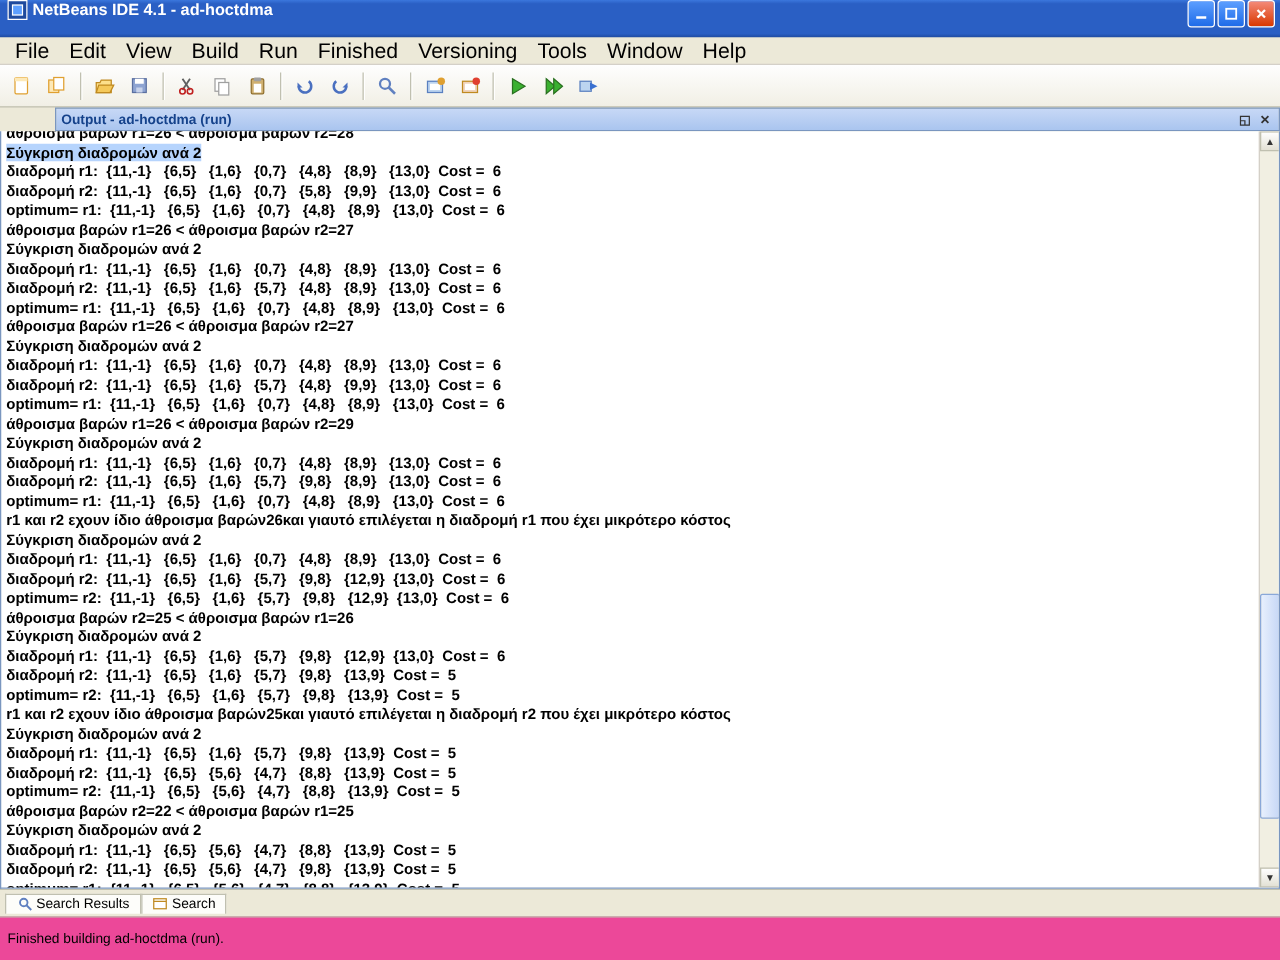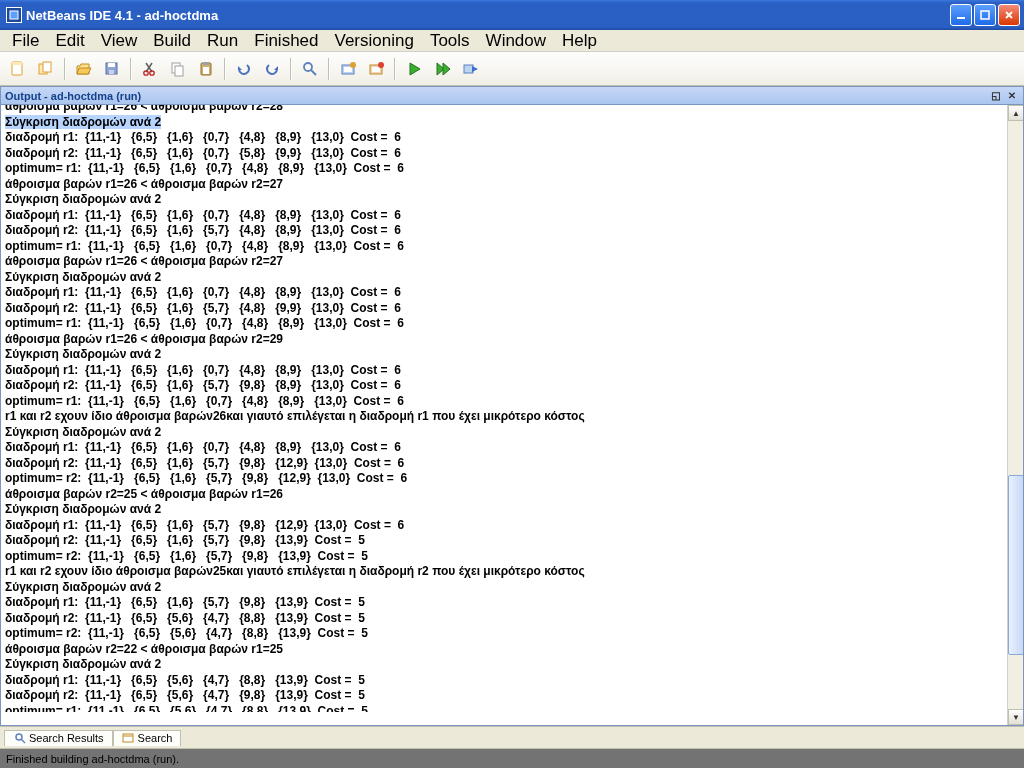--- a/index.html
+++ b/index.html
@@ -1,41 +1,41 @@
 <!DOCTYPE html>
 <html><head>
 <meta charset="utf-8">
 <style>
 * { margin:0; padding:0; box-sizing:border-box; font-family:Tahoma,sans-serif; }
 body { width:1024px; height:768px; background:#ece9d8; overflow:hidden; display:flex; flex-direction:column; }
-.titlebar { height:30px; background:linear-gradient(to bottom,#3b77dd 0%,#2a5fc4 10%,#2a5fc4 90%,#1e4a9e 100%); display:flex; align-items:center; color:#fff; font-size:13px; font-weight:bold; padding-left:6px; }
+.titlebar { height:30px; background:linear-gradient(to bottom,#3b77dd 0%,#2a5fc4 10%,#2a5fc4 90%,#1e4a9e 100%); display:flex; align-items:flex-start; color:#fff; font-size:13px; font-weight:bold; padding-left:6px; }
 .titlebar .appicon { width:16px; height:16px; background:#1e4a9e; border:1px solid #fff; margin-right:4px; display:flex; align-items:center; justify-content:center; font-size:10px; }
 .titlebar .title { flex:1; }
 .winbtns { display:flex; gap:2px; padding-right:4px; }
 .winbtn { width:22px; height:22px; border-radius:3px; display:flex; align-items:center; justify-content:center; font-size:11px; font-weight:bold; color:#fff; border:1px solid #fff; }
 .winbtn.min,.winbtn.max { background:linear-gradient(to bottom,#5d9fff,#1e6be8); }
 .winbtn.close { background:linear-gradient(to bottom,#f48b7a,#d93800); }
 .menubar { height:22px; background:#ece9d8; border-bottom:1px solid #d4d0c8; display:flex; align-items:center; padding-left:4px; font-size:17px; color:#000; }
 .menubar .mitem { padding:2px 8px; cursor:default; }
 .toolbar { height:34px; background:linear-gradient(to bottom,#fefefe,#f1efe5); border-bottom:1px solid #c0c0b0; display:flex; align-items:center; padding-left:6px; gap:4px; }
 .tbtn { width:24px; height:24px; display:flex; align-items:center; justify-content:center; cursor:default; }
 .tsep { width:2px; height:22px; border-left:1px solid #c0c0b0; border-right:1px solid #fff; margin:0 2px; }
-.outhdr { height:19px; background:linear-gradient(to bottom,#c7d8f6,#aac5ef); border:1px solid #7a96bf; display:flex; align-items:center; font-size:11px; padding:0 4px; font-weight:bold; color:#15428b; }
+.outhdr { height:19px; background:linear-gradient(to bottom,#c7d8f6,#aac5ef); border:1px solid #7a96bf; display:flex; align-items:center; font-size:11px; padding:0 4px; font-weight:bold; color:#15428b;margin-left:44px; }
 .outhdr .spacer { flex:1; }
 .outhdr .wicon { width:14px; height:14px; margin-left:2px; font-size:10px; display:flex; align-items:center; justify-content:center; color:#333; cursor:default; }
 .output-area { flex:1; background:#fff; border:1px solid #7a96bf; border-top:none; position:relative; overflow:hidden;font-weight:bold; }
 .output-content { position:absolute; top:0; left:0; right:16px; bottom:0; padding:2px 4px; font-family:"Courier New",monospace; font-size:12px; line-height:15.5px; color:#000; white-space:pre; overflow:hidden; }
 .hl { background:#b6d4fd; }
 .scrollbar { position:absolute; top:0; right:0; width:16px; bottom:0; background:#f1efe2; border-left:1px solid #d4d0c8; }
 .sbbtn { width:16px; height:16px; background:linear-gradient(to bottom,#fefefe,#e3e1d5); border:1px solid #c0c0b0; display:flex; align-items:center; justify-content:center; font-size:8px; color:#333; }
 .sbthumb { position:absolute; left:0; width:16px; background:linear-gradient(to right,#e8f0fd,#c7d8f6); border:1px solid #8aa8d8; border-radius:2px; }
 .tabstrip { height:22px; background:#ece9d8; border-top:1px solid #c0c0b0; display:flex; align-items:center; padding-left:4px; font-size:11px; }
 .tabbtn { display:flex; align-items:center; gap:3px; padding:1px 8px; background:#fdfdfa; border:1px solid #c0c0b0; border-bottom:none; margin-right:0; cursor:default; }
 .tabbtn .ticon { width:13px; height:13px; display:flex; align-items:center; justify-content:center; font-size:10px; }
-.statusbar { height:20px; background:#737373; border-top:1px solid #c0c0b0; display:flex; align-items:center; padding-left:6px; font-size:11px; color:#000; }
+.statusbar { height:35px; background:#ec4899; border-top:1px solid #c0c0b0; display:flex; align-items:center; padding-left:6px; font-size:11px; color:#000; }
 svg { display:block; }
 </style>
 </head>
 <body>
 
 <div class="titlebar">
   <span class="appicon">
     <svg width="10" height="10" viewBox="0 0 10 10">
         <rect x="1" y="1" width="8" height="8" fill="#5d9fff" stroke="#fff" stroke-width="1"></rect>
       </svg>

